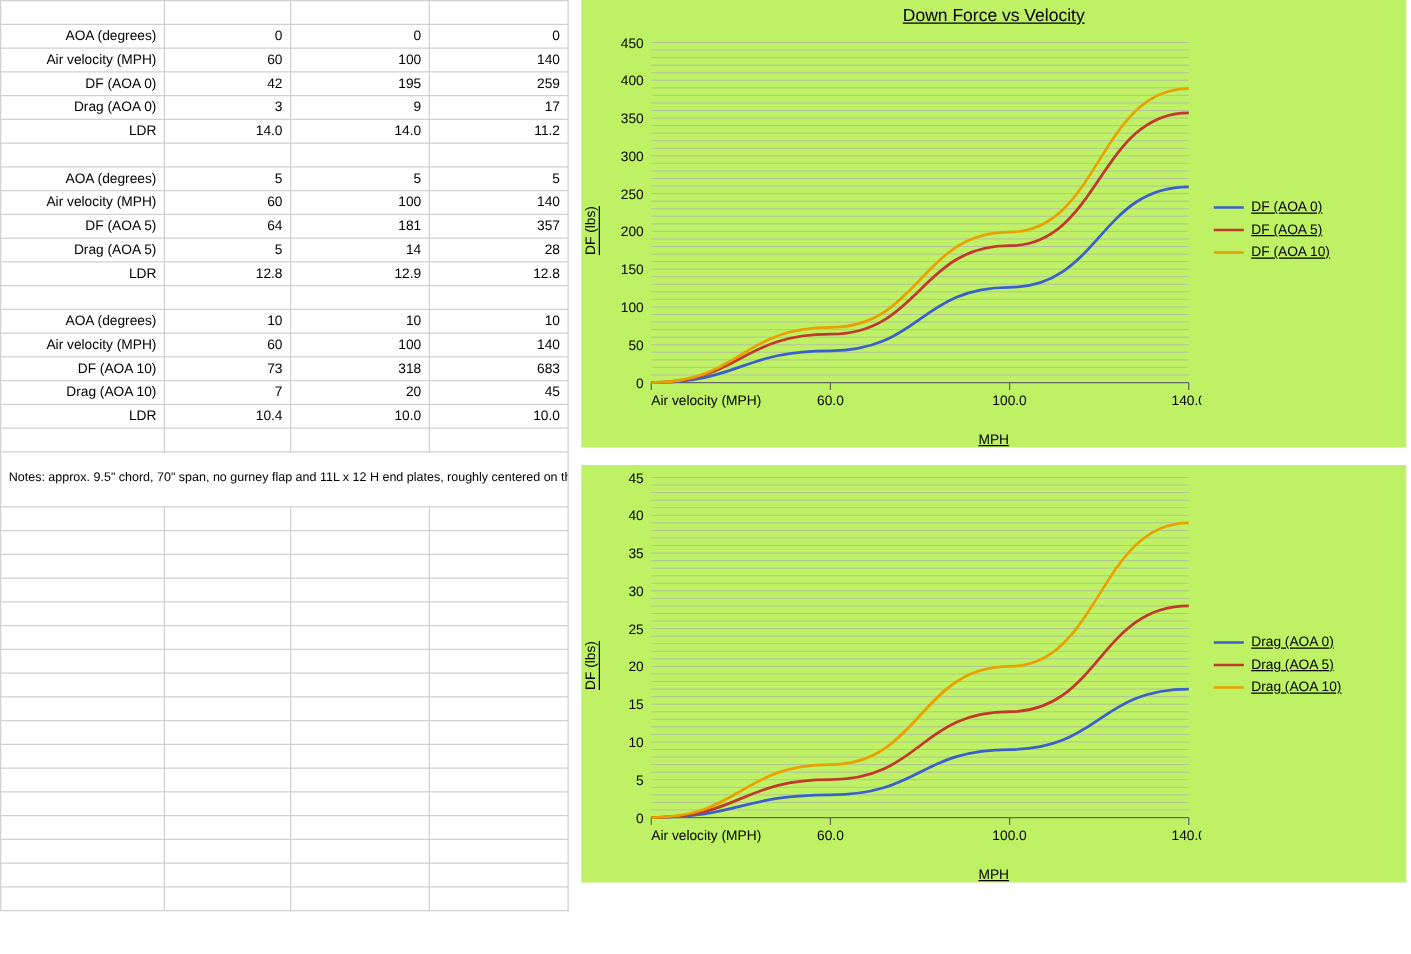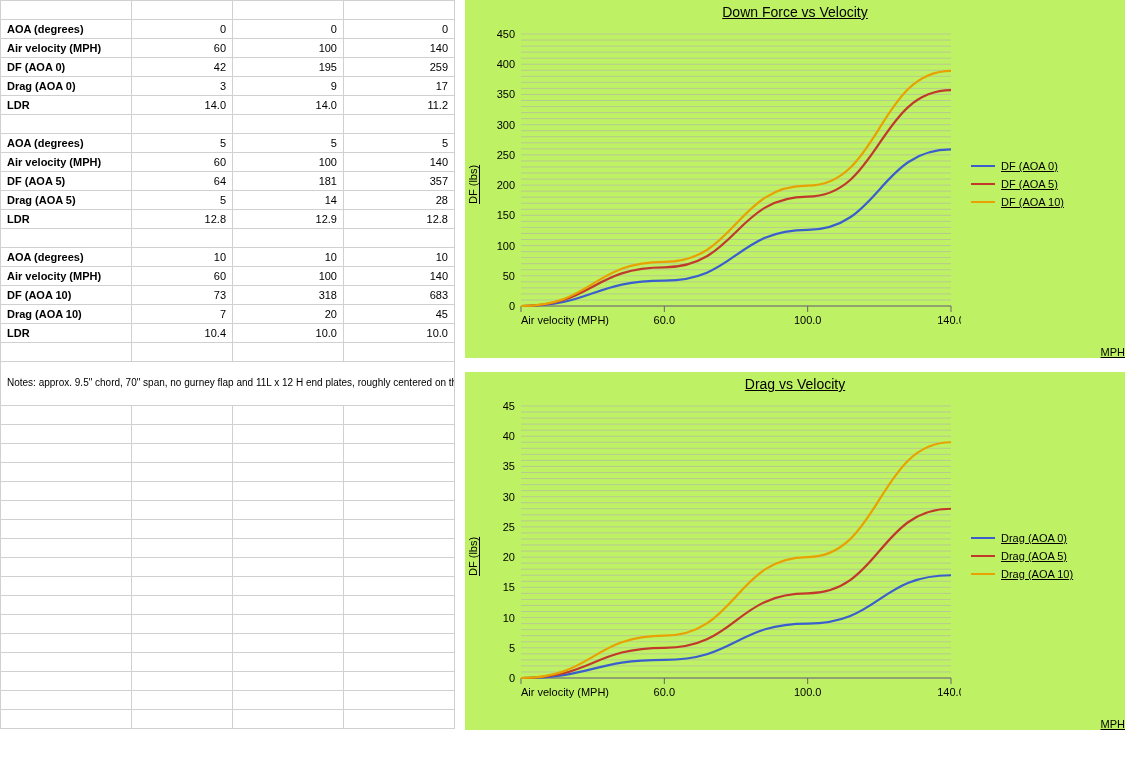--- a/index.html
+++ b/index.html
@@ -32,21 +32,21 @@
     table-layout: fixed;
   }
   table.sheet td {
     border: 1px solid #d0d0d0;
     height: 19px;
     padding: 3px 6px;
     vertical-align: middle;
     overflow: hidden;
     white-space: nowrap;
   }
-  td.lbl { font-weight: bold; text-align: left; }
+  td.lbl { font-weight: normal; text-align: right; }
   td.val { text-align: right; }
   td.notes {
     font-size: 10px;
     white-space: normal;
     line-height: 1.25;
     text-align: left;
   }
   
   .chart {
     position: absolute;
@@ -71,21 +71,21 @@
   .legend {
     width: 120px;
     display: flex;
     flex-direction: column;
     justify-content: center;
     gap: 6px;
     padding-left: 10px;
   }
   .legend-item { display: flex; align-items: center; gap: 6px; font-size: 11px; }
   .legend-swatch { width: 24px; height: 0; border-top: 2.5px solid; }
-  .xaxis-label { text-align: right; font-size: 11px; margin-top: 2px; }
+  .xaxis-label { text-align: center; font-size: 11px; margin-top: 2px; }
   svg { display: block; }
   .grid line { stroke: #b0b0b0; stroke-width: 0.6; }
   .axis line, .axis-border { stroke: #666; stroke-width: 1; fill: none; }
   .series { fill: none; stroke-width: 2.2; }
   .tick-text { font-size: 11px; fill: #000; }
 </style>
 </head>
 <body>
 
 <div class="page">
@@ -411,21 +411,20 @@
           <div class="legend-item">
               <span class="legend-swatch" style="border-color:#e8a100"></span>
               <span>DF (AOA 10)</span>
             </div>
         </div>
       </div>
       <div class="xaxis-label">MPH</div>
     </div>
 
     <div class="chart" id="chart2" style="left:10px; top:372px; width:660px;">
-      <div class="chart-title">Drag vs Velocity</div>
       <div class="plot-wrap">
         <div class="yaxis-label">DF (lbs)</div>
         <svg id="svg2" width="480" height="320">
             <g class="grid">
               <line x1="40" x2="470" y1="282" y2="282"></line>
               <line x1="40" x2="470" y1="275.9555555555556" y2="275.9555555555556"></line>
               <line x1="40" x2="470" y1="269.9111111111111" y2="269.9111111111111"></line>
               <line x1="40" x2="470" y1="263.8666666666667" y2="263.8666666666667"></line>
               <line x1="40" x2="470" y1="257.8222222222222" y2="257.8222222222222"></line>
               <line x1="40" x2="470" y1="251.77777777777777" y2="251.77777777777777"></line>

